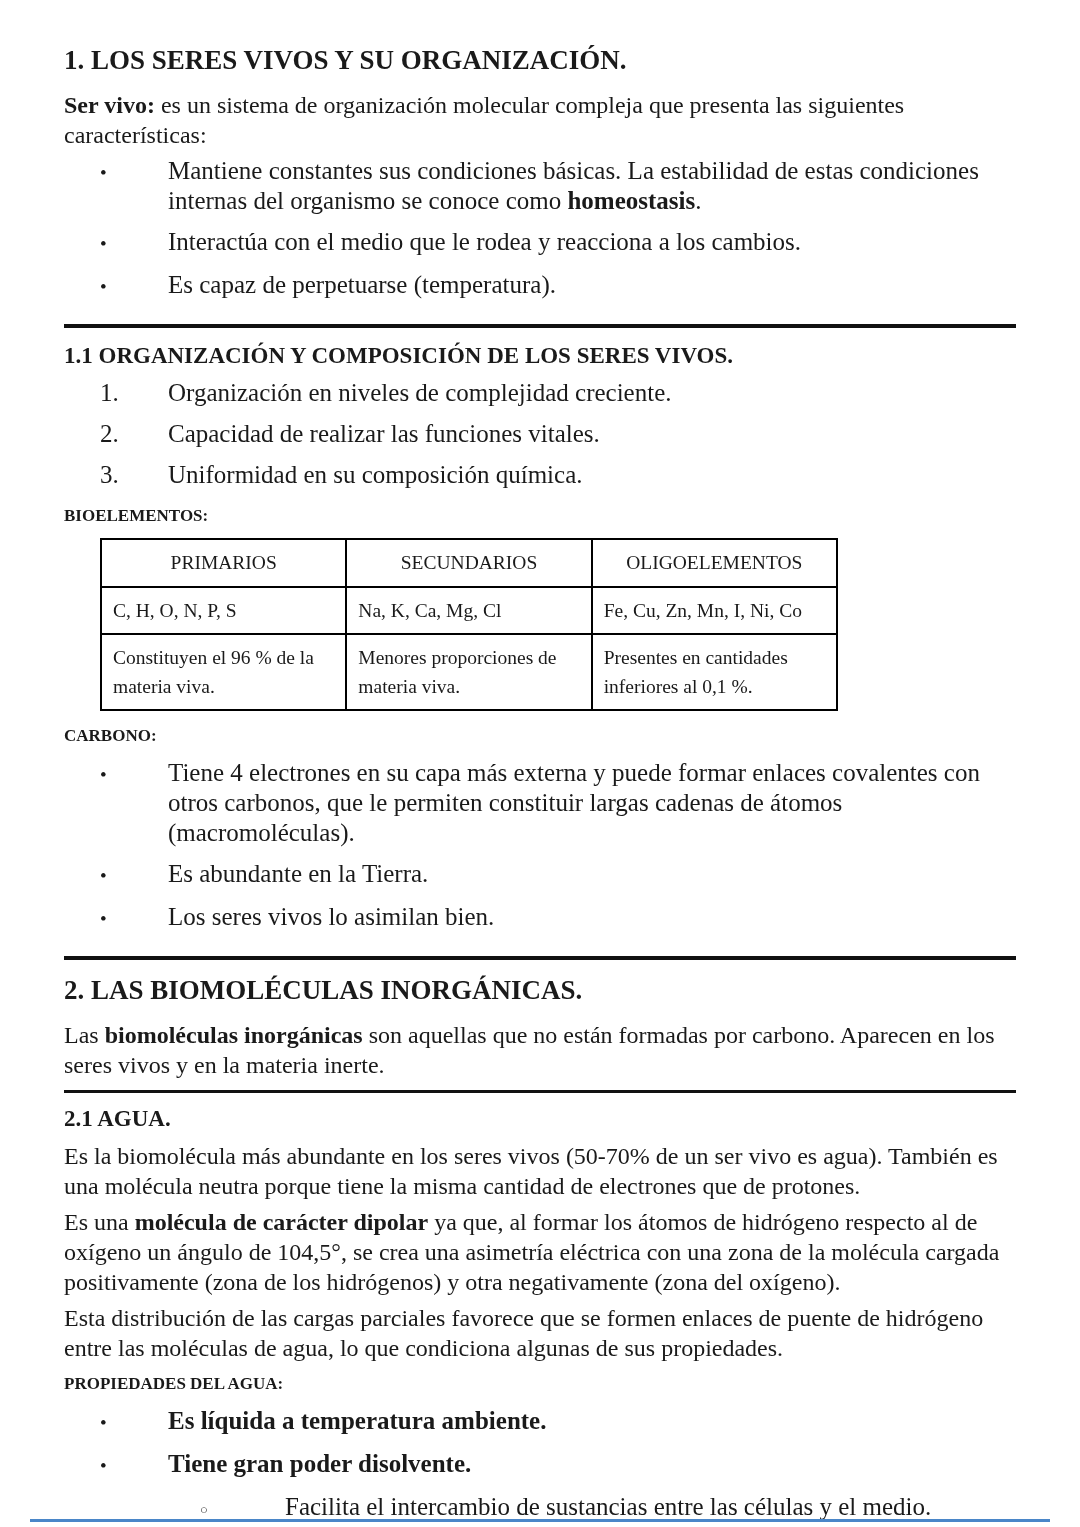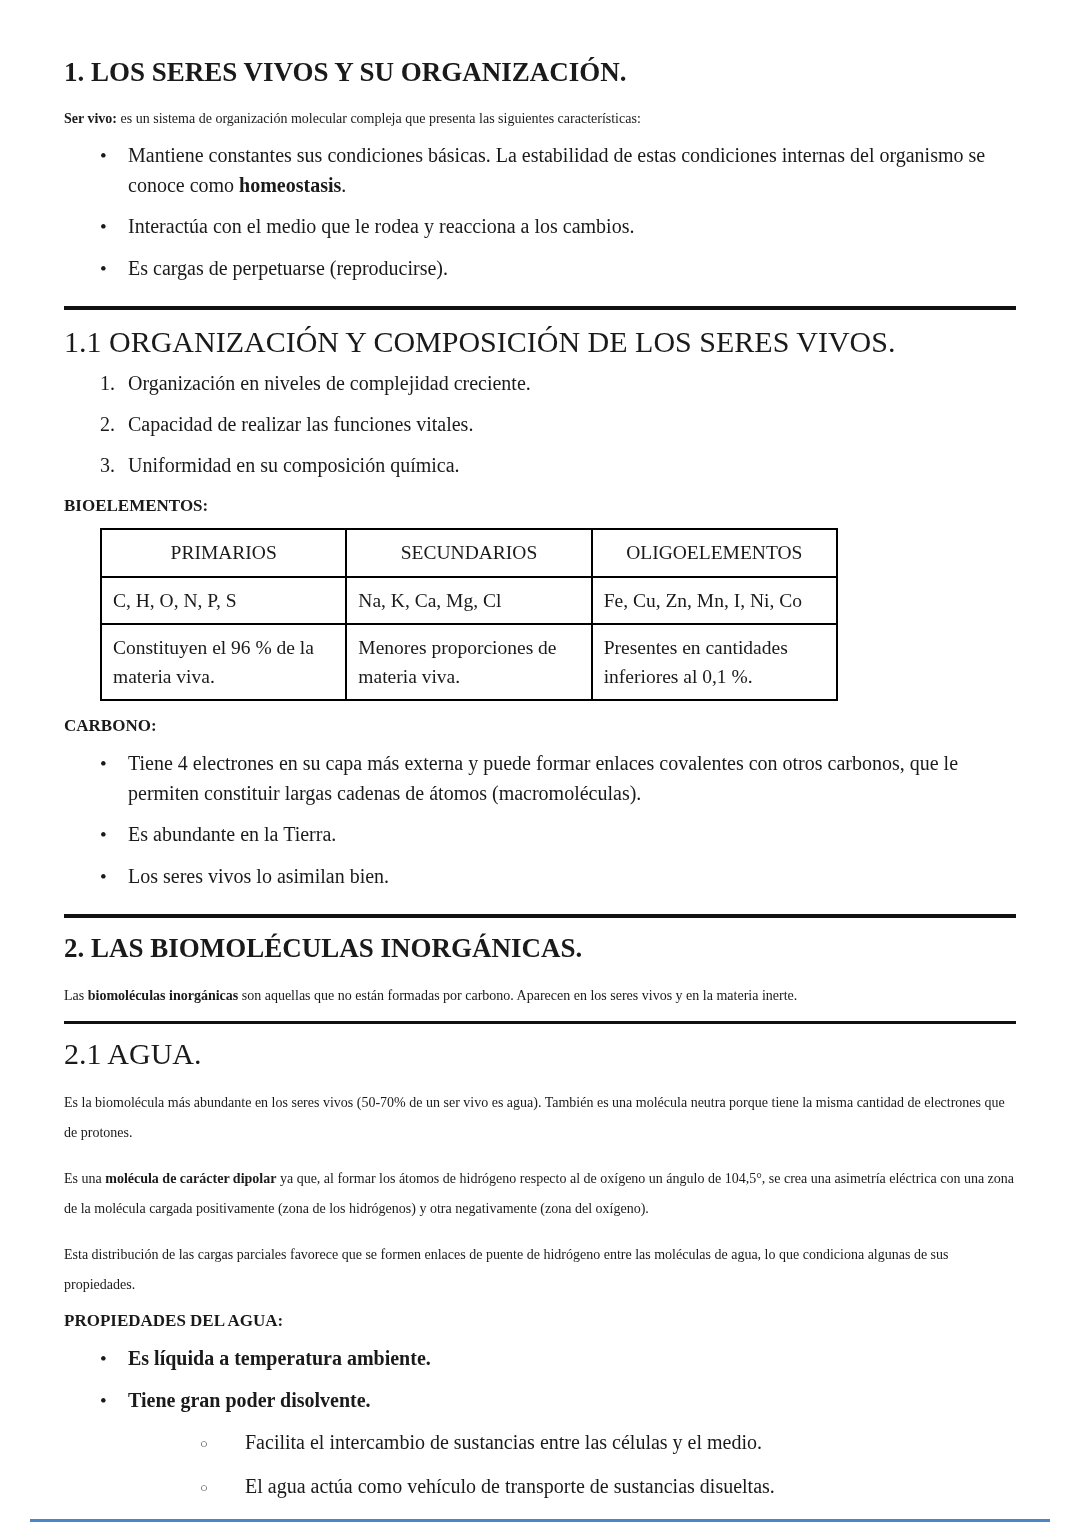--- a/index.html
+++ b/index.html
@@ -14,52 +14,53 @@
     font-family: "Liberation Serif", "DejaVu Serif", serif;
     color: #1a1a1a;
     overflow: hidden;
   }
   .page {
     padding: 44px 64px 0 64px;
   }
   h1.doc-h1 {
     font-size: 27px;
     line-height: 1.2;
-    margin: 12px 0 14px 0;
+    margin: 0 0 14px 0;
     font-weight: bold;
   }
   h2.doc-h2 {
-    font-size: 30px;
+    font-size: 23px;
     line-height: 1.2;
     margin: 0 0 8px 0;
-    font-weight: normal;
+    font-weight: bold;
   }
   p.body-text {
-    font-size: 14px;
+    font-size: 24px;
     line-height: 30px;
-    margin: 16px 0 6px 0;
+    margin: 4px 0 6px 0;
   }
   .rule {
     border: none;
     border-top: 4px solid #111111;
     margin: 22px 0 14px 0;
   }
   .rule.thin {
     border-top-width: 3px;
     margin: 10px 0 12px 0;
   }
   
   .list {
     margin: 2px 0 0 0;
   }
   .li {
     display: flex;
-    font-size: 20px;
+    font-size: 25px;
     line-height: 30px;
     margin: 0 0 11px 0;
+    gap: 40px;
   }
   .li .marker {
     flex: 0 0 auto;
     width: 28px;
     margin-left: 36px;
     text-align: left;
   }
   .li .marker.bullet::before {
     content: "\2022";
     font-size: 19px;
@@ -135,21 +136,21 @@
     <div class="li">
       <span class="marker bullet"></span>
       <span class="li-text"><span>Mantiene constantes sus condiciones básicas. La estabilidad de estas condiciones internas del organismo se conoce como </span><b>homeostasis</b><span>.</span></span>
     </div>
     <div class="li">
       <span class="marker bullet"></span>
       <span class="li-text">Interactúa con el medio que le rodea y reacciona a los cambios.</span>
     </div>
     <div class="li">
       <span class="marker bullet"></span>
-      <span class="li-text">Es cargas de perpetuarse (reproducirse).</span>
+      <span class="li-text">Es capaz de perpetuarse (temperatura).</span>
     </div>
   </div>
 
   <hr class="rule">
 
   <h2 class="doc-h2">1.1 ORGANIZACIÓN Y COMPOSICIÓN DE LOS SERES VIVOS.</h2>
 
   <div class="list">
     <div class="li">
       <span class="marker">1.</span>

